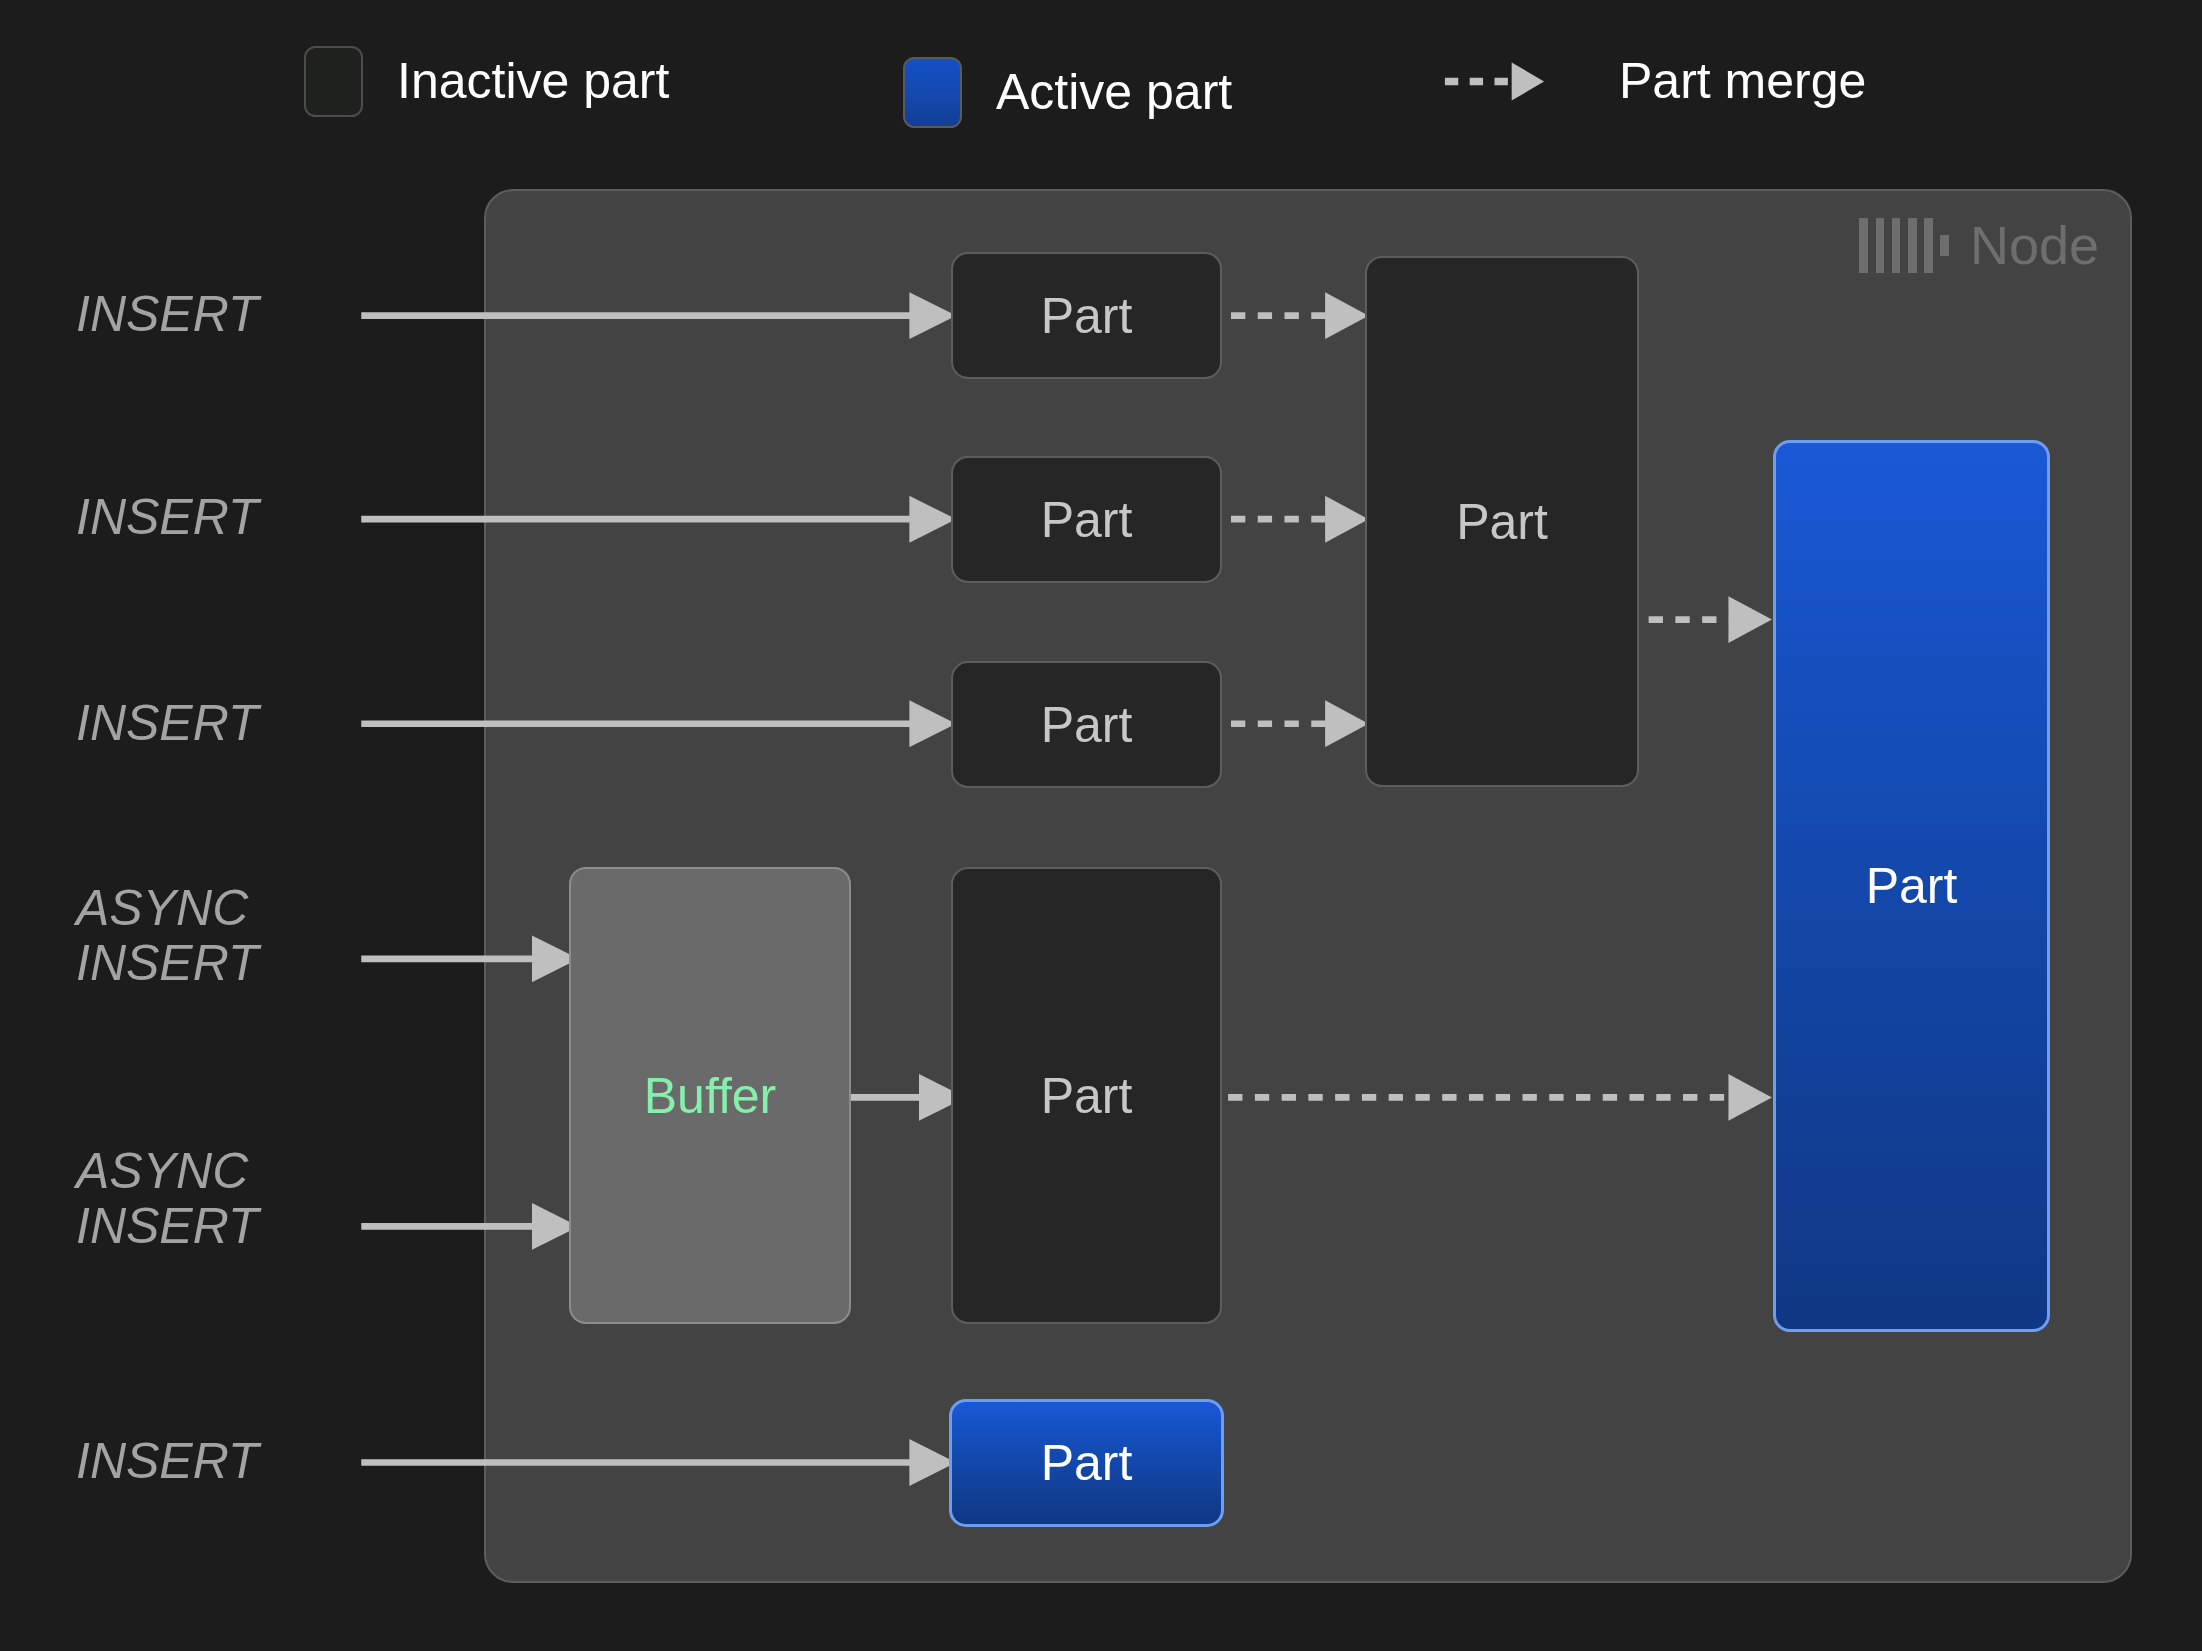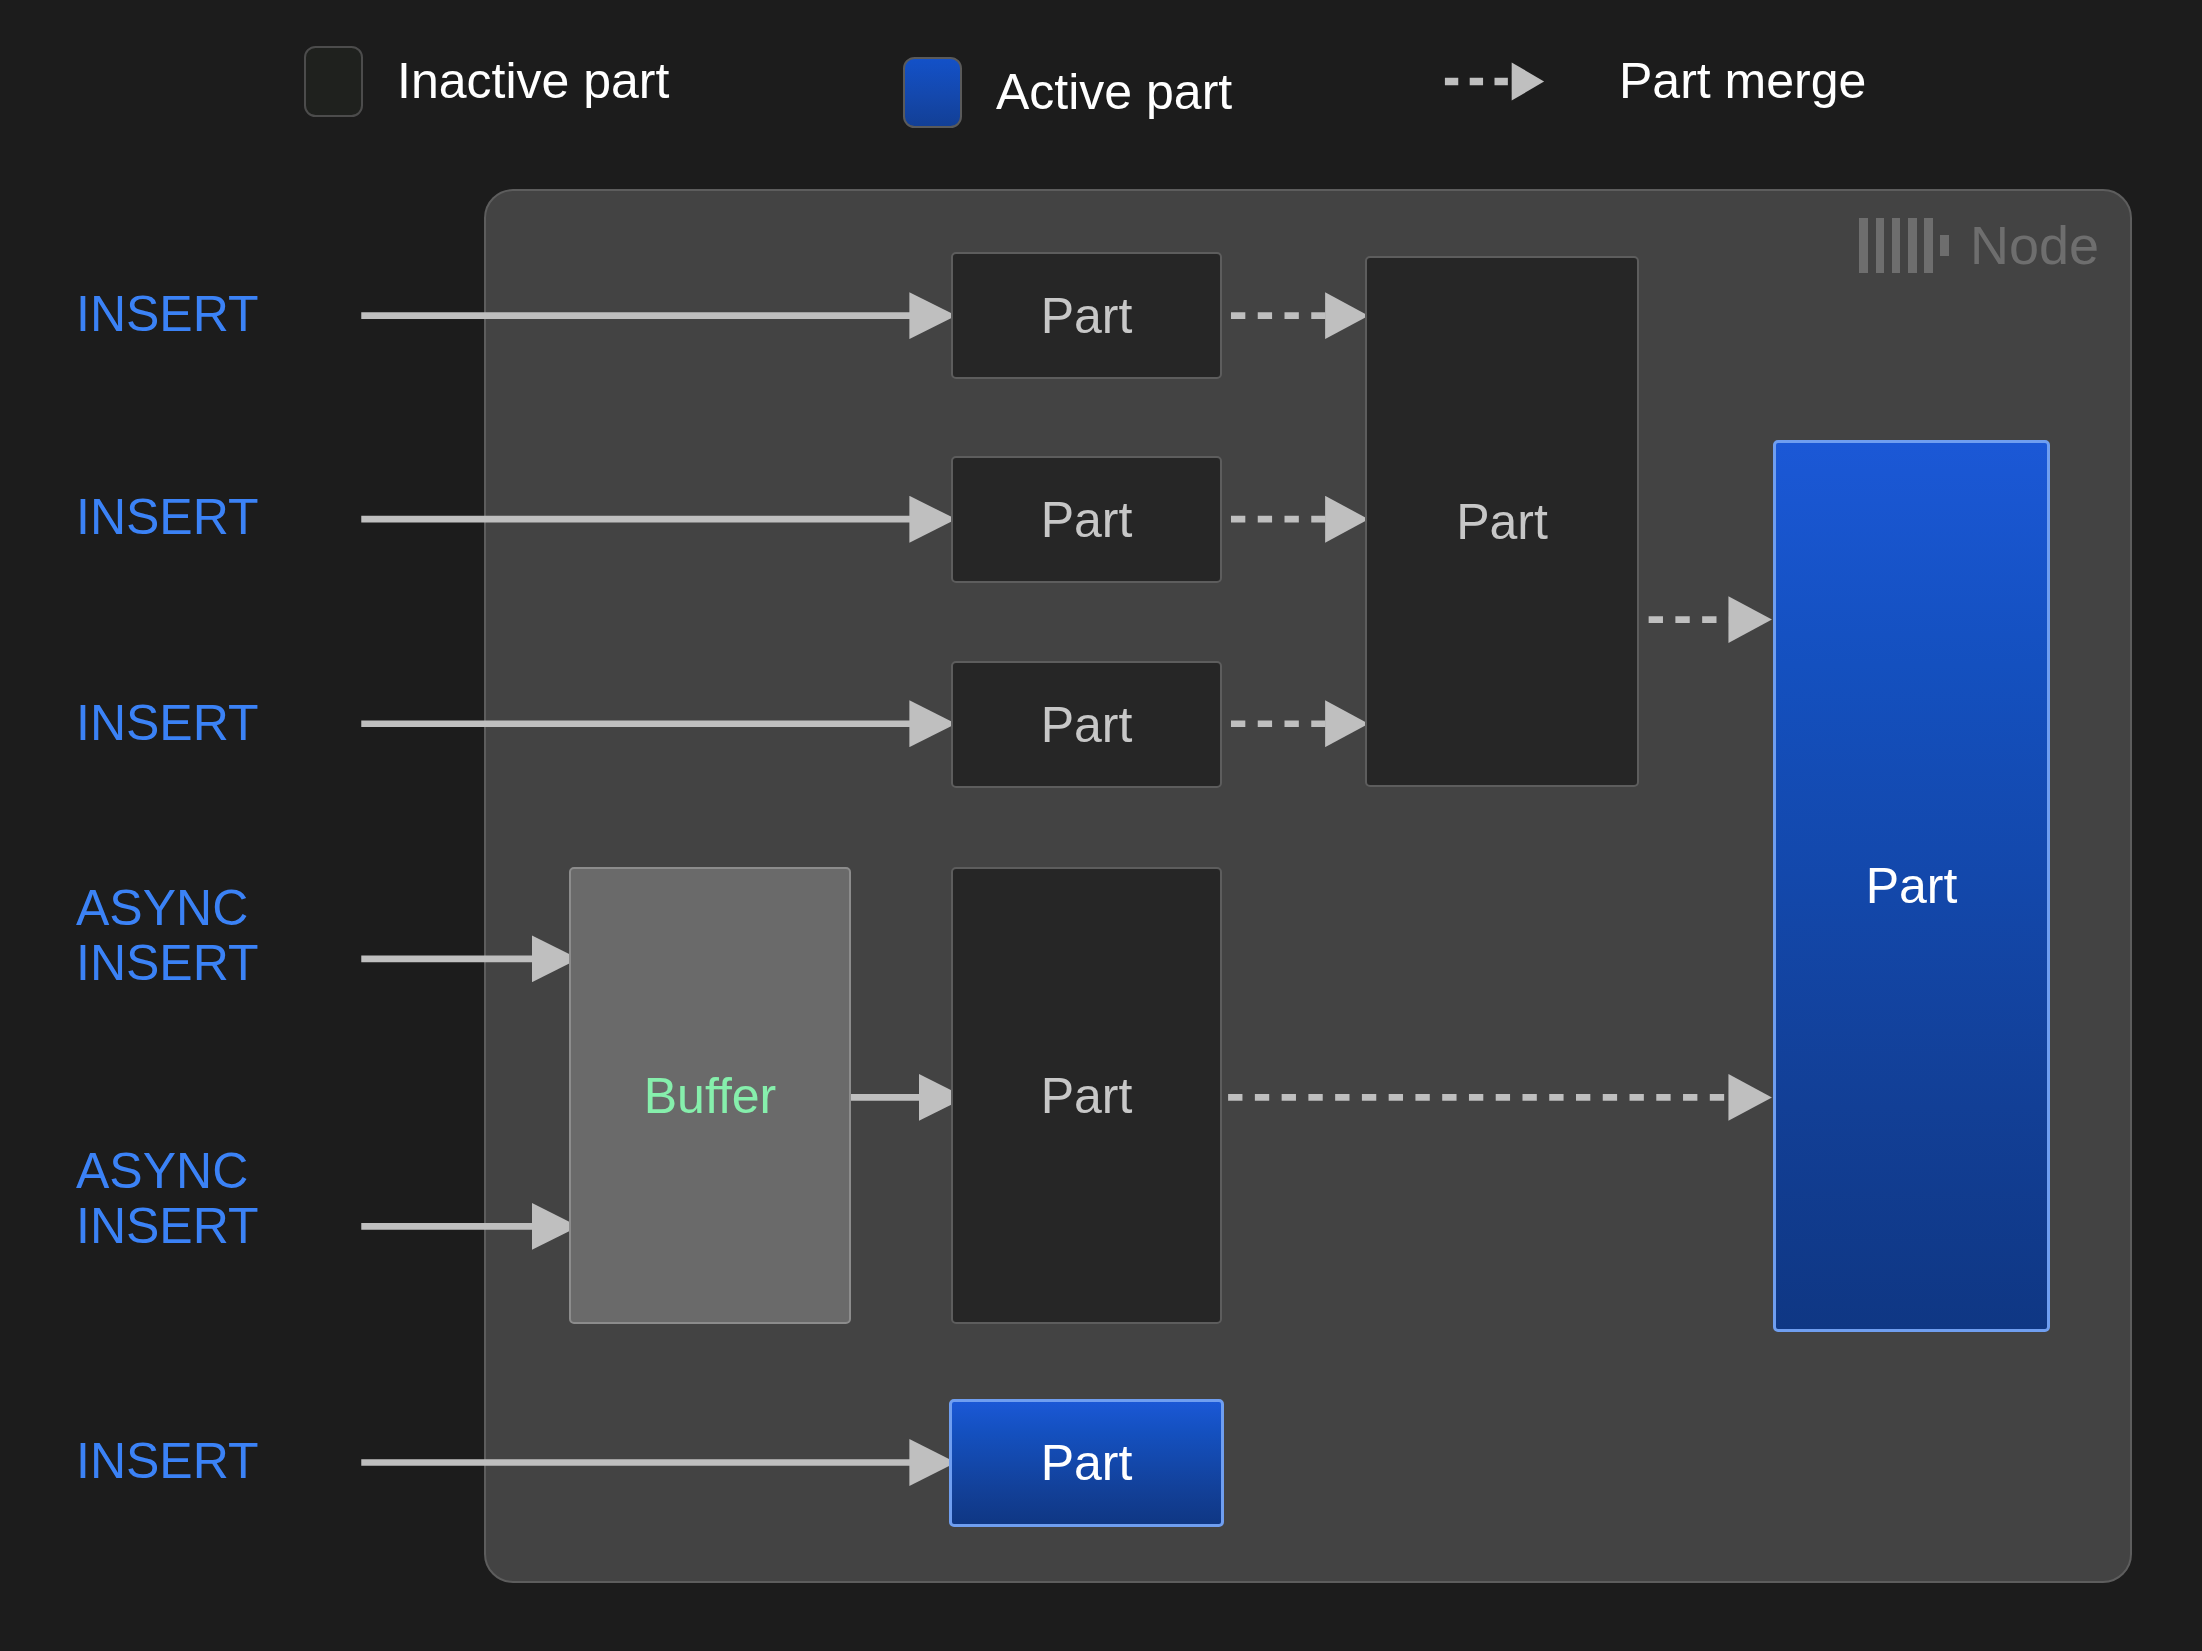--- a/index.html
+++ b/index.html
@@ -96,32 +96,33 @@
     align-self: center;
   }
   #node-badge .txt {
     font-size: 54px;
     line-height: 55px;
   }
 
   
   .src-label {
     position: absolute;
-    color: #3b82f6;
+    color: #a3a3a3;
     font-size: 50px;
     line-height: 55px;
     white-space: pre-line;
     text-align: left;
+    font-style: italic;
   }
 
   
   .box {
     position: absolute;
     box-sizing: border-box;
-    border-radius: 5px;
+    border-radius: 17px;
     display: flex;
     align-items: center;
     justify-content: center;
     font-size: 50px;
   }
   .box.inactive {
     background: #262626;
     border: 2.9px solid #5d5d5d;
     color: #c7c7c7;
   }

